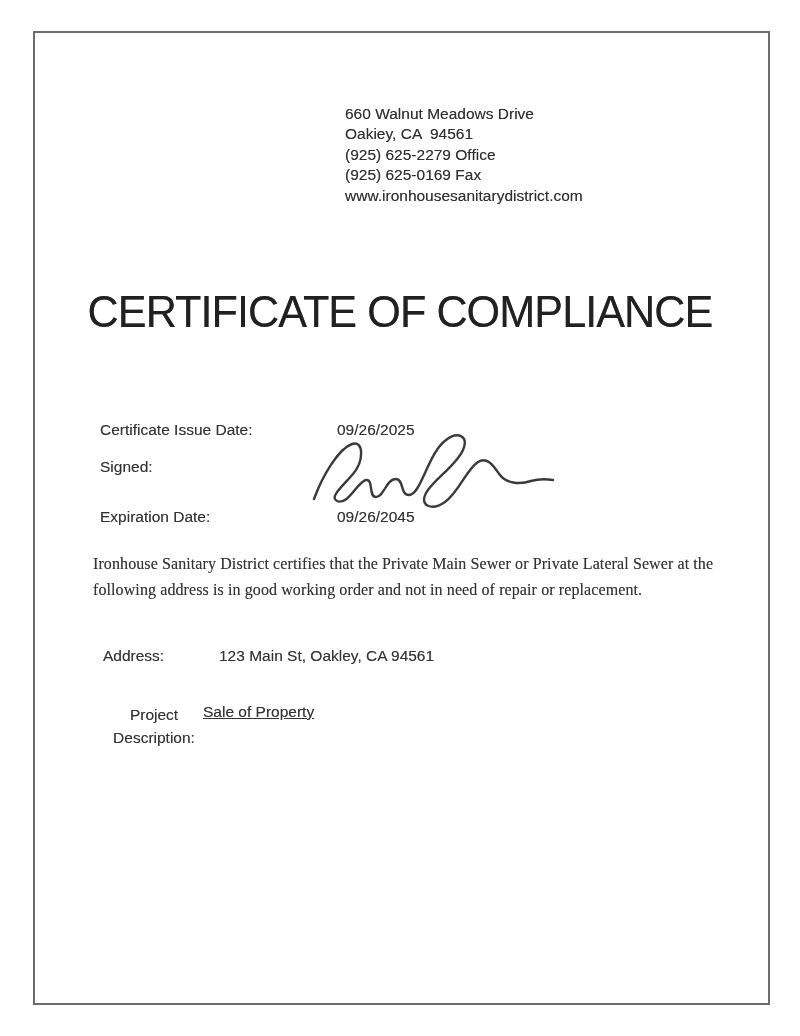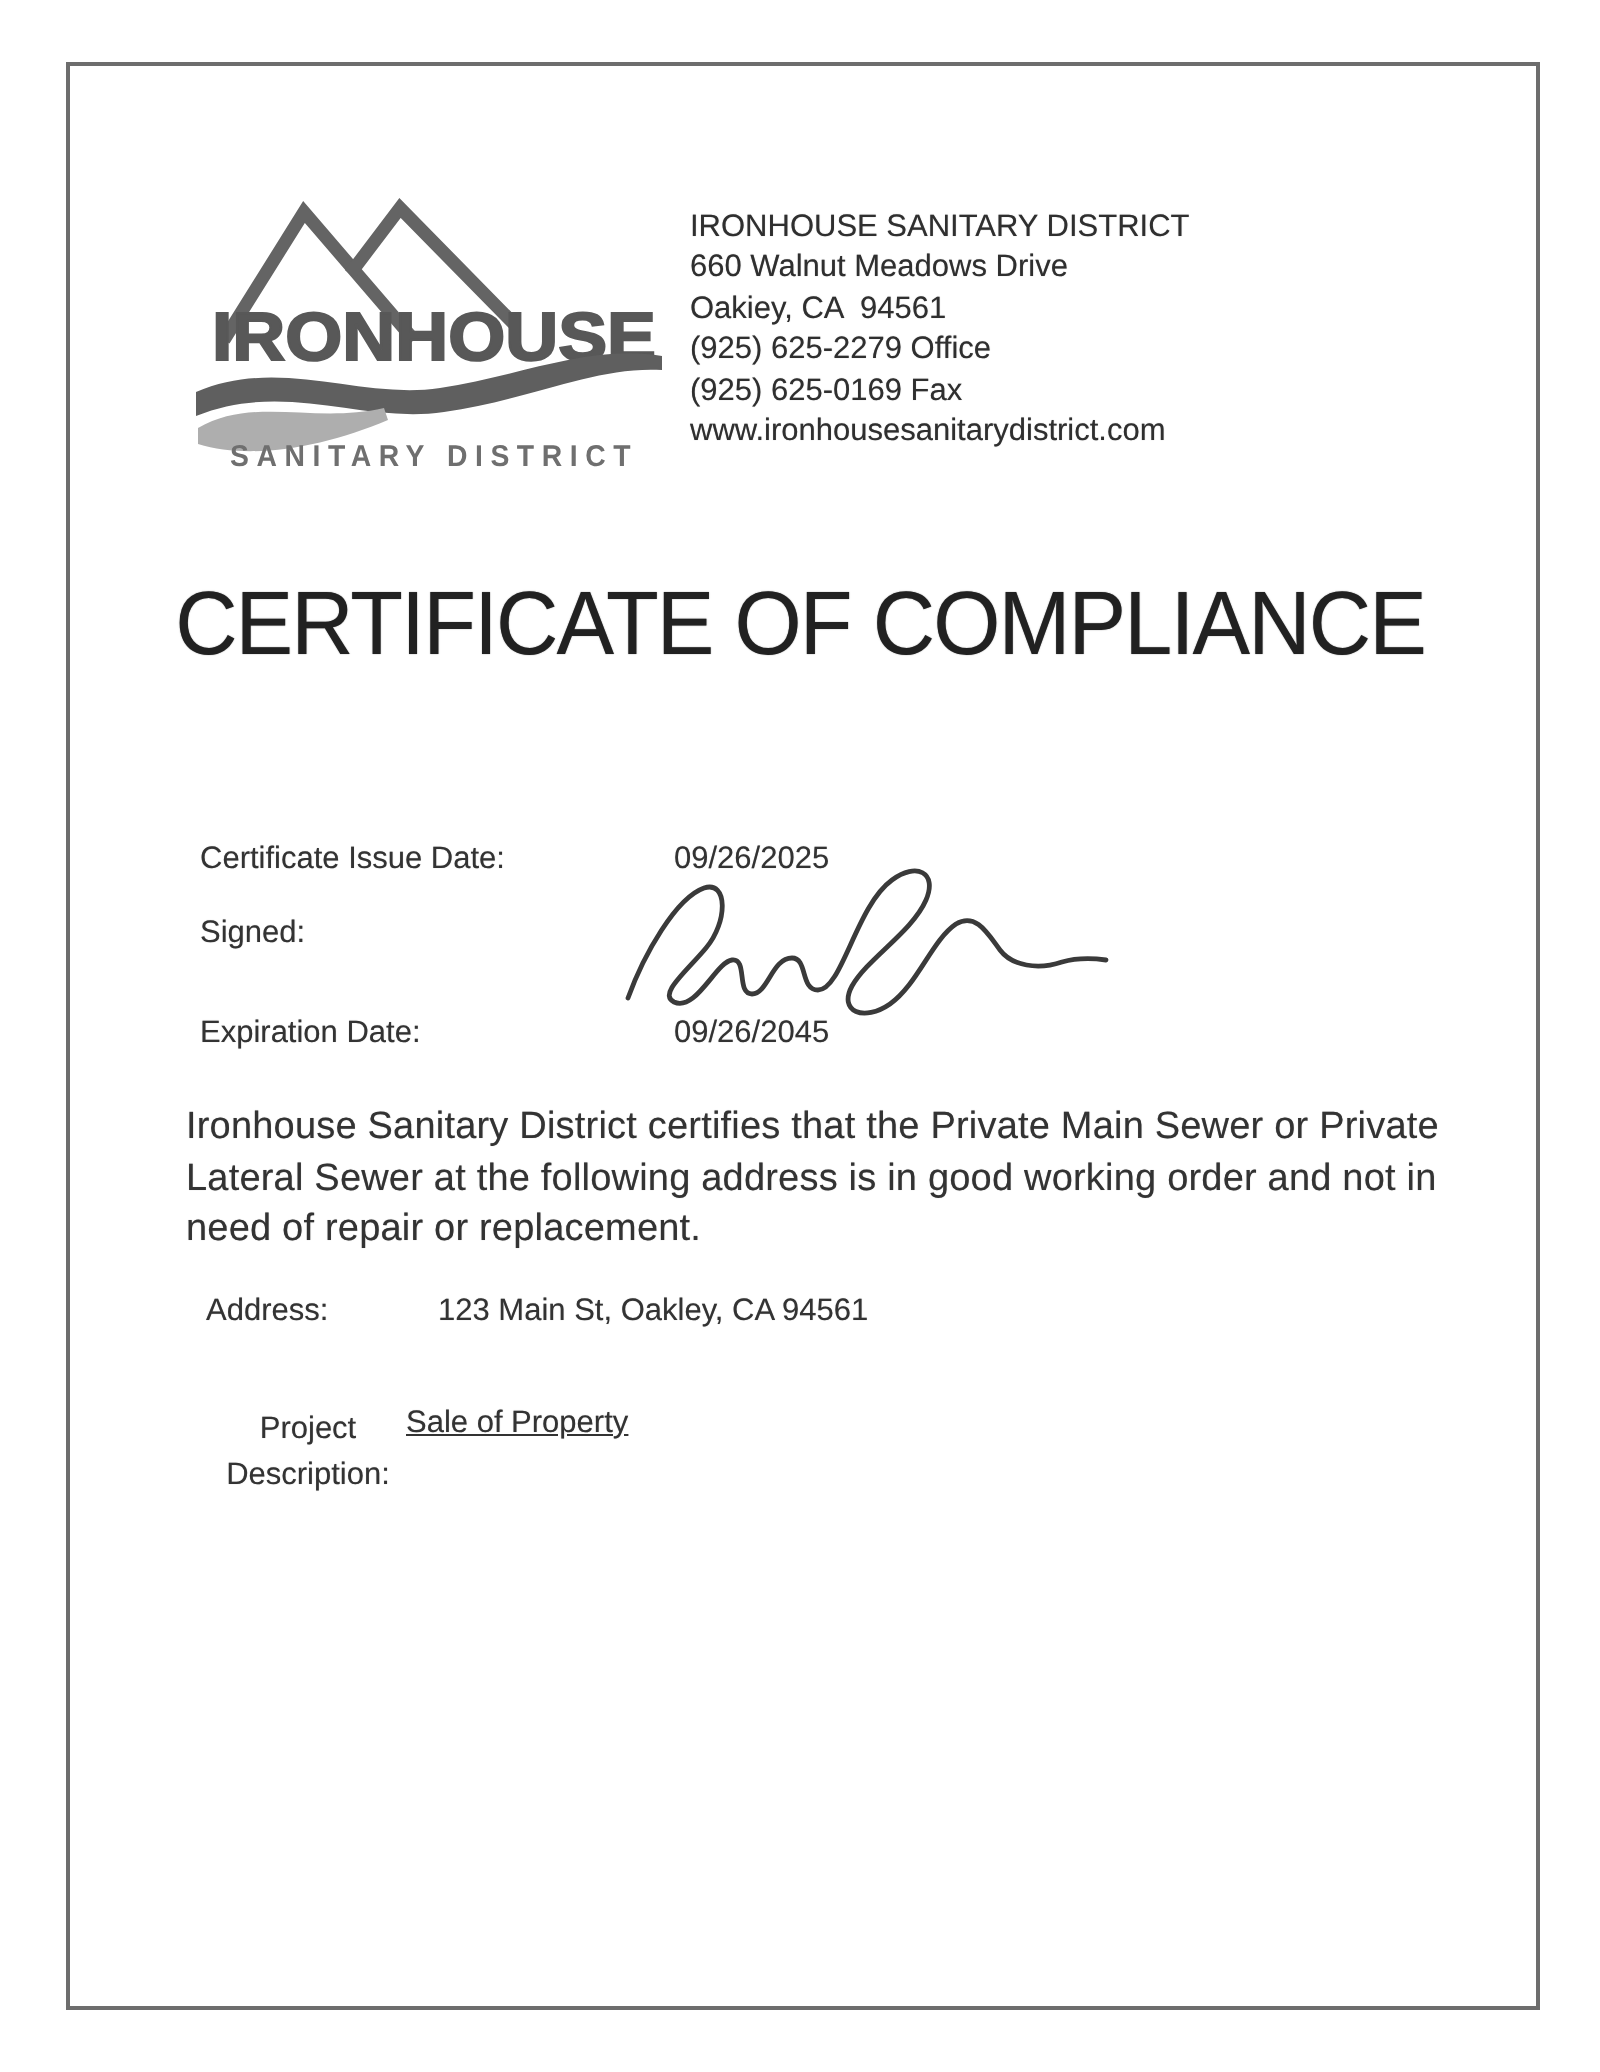--- a/index.html
+++ b/index.html
@@ -73,54 +73,38 @@
     left: 308px;
     top: 423px;
     width: 250px;
     height: 90px;
   }
   .para {
     left: 93px;
     top: 551px;
     width: 628px;
     line-height: 25.5px;
-    font-size: 19px;
+    font-size: 16px;
     letter-spacing: 0.1px;
+    font-family: Liberation Serif, serif;
   }
   .lbl-address { left: 103px; top: 647px; }
   .val-address { left: 219px; top: 647px; text-align: center; }
   .lbl-project { left: 100px; top: 703px; width: 108px; line-height: 23px; text-align: center; }
   .val-project { left: 203px; top: 703px; text-decoration: underline; }
 </style>
 </head>
 <body>
 
 <div class="page">
 
   <div class="cert-border"></div>
 
-  <div class="logo-box">
-    <svg width="240" height="150" viewBox="0 0 240 150">
-
-      <path d="M 17,78 L 57,14 L 112,78" fill="none" stroke="#646464" stroke-width="6.5" stroke-linejoin="miter"></path>
-      <path d="M 80,45 L 105,12 L 162,70" fill="none" stroke="#646464" stroke-width="6.5" stroke-linejoin="miter"></path>
-
-      <text x="11" y="88" font-family="Liberation Sans, sans-serif" font-size="34" font-weight="700" fill="#585858" stroke="#585858" stroke-width="1.1" textLength="222" lengthAdjust="spacingAndGlyphs">IRONHOUSE</text>
-
-      <path d="M 3,104 C 45,86 85,108 125,102 C 165,96 200,80 236,86
-               L 236,93 C 202,91 170,108 127,114 C 86,120 48,98 3,116 Z" fill="#5f5f5f"></path>
-
-      <path d="M 4,122 C 32,106 62,120 97,112 L 99,118 C 66,132 30,138 4,130 Z" fill="#aeaeae"></path>
-
-      <text x="20" y="141" font-family="Liberation Sans, sans-serif" font-size="15" font-weight="700" fill="#6f6f6f" letter-spacing="4" textLength="204" lengthAdjust="spacingAndGlyphs">SANITARY DISTRICT</text>
-    </svg>
-  </div>
 
   <div class="contact-block">
-    <div class="contact-line">IRONHOUSE SANITARY DISTRICT</div>
     <div class="contact-line">660 Walnut Meadows Drive</div>
     <div class="contact-line">Oakiey, CA  94561</div>
     <div class="contact-line">(925) 625-2279 Office</div>
     <div class="contact-line">(925) 625-0169 Fax</div>
     <div class="contact-line">www.ironhousesanitarydistrict.com</div>
   </div>
 
   <div class="title">CERTIFICATE OF COMPLIANCE</div>
 
   <div class="field-label lbl-issue">Certificate Issue Date:</div>

